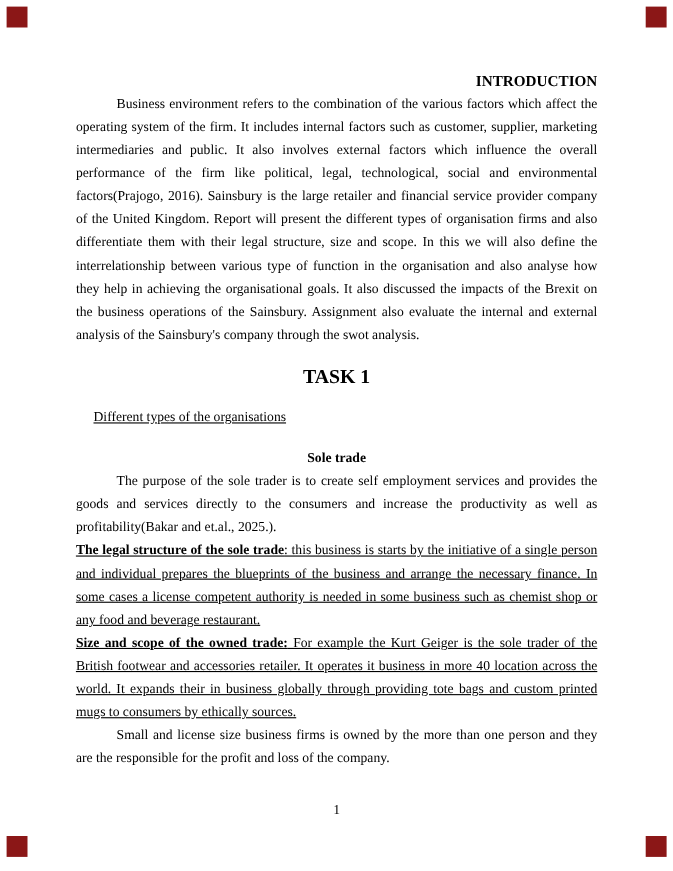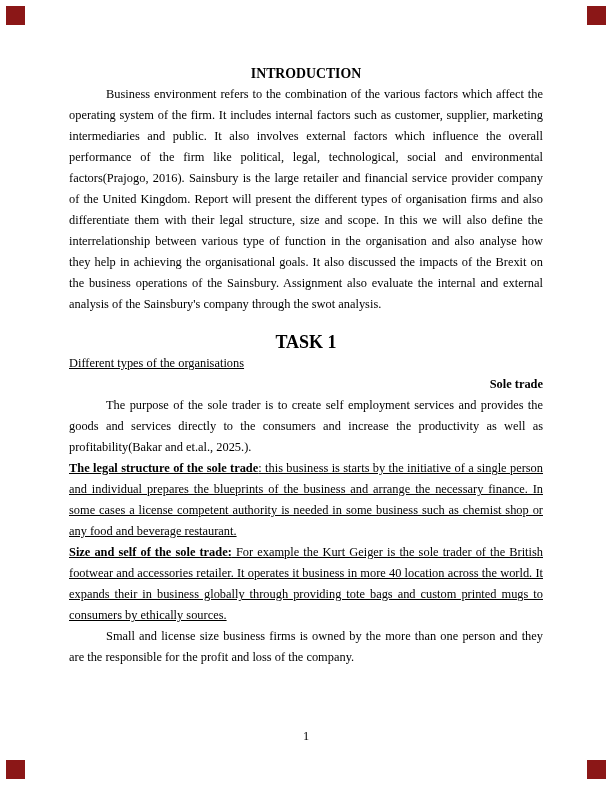--- a/index.html
+++ b/index.html
@@ -29,39 +29,39 @@
     left: 69px;
     right: 69px;
     top: 63px;
     font-size: 12.4px;
     line-height: 21px;
     text-align: justify;
   }
   .h-main {
     font-size: 13.8px;
     font-weight: bold;
-    text-align: center;
+    text-align: right;
     line-height: 21px;
     margin: 0;
   }
   .h-task {
     font-size: 18px;
     font-weight: bold;
     text-align: center;
     line-height: 21px;
     margin: 17px 0 0 0;
   }
   .para { margin: 0; text-indent: 37px; }
   .para.noindent { text-indent: 0; text-decoration: underline; }
   .subheading {
-    margin: 0;
+    margin: 16px;
     text-align: left;
     text-decoration: underline;
   }
-  .bold-line { margin: 0; text-align: right; font-weight: bold; }
+  .bold-line { margin: 0; text-align: center; font-weight: bold; }
   .bold-lead { font-weight: bold; }
   .page-number {
     position: absolute;
     bottom: 49px;
     left: 0;
     right: 0;
     text-align: center;
     font-size: 12.4px;
     line-height: 14px;
   }
@@ -86,21 +86,21 @@
 
     <p class="subheading">Different types of the organisations</p>
 
     <p class="bold-line">Sole trade</p>
 
 
     <p class="para">The purpose of the sole trader is to create self employment services and provides the goods and services directly to the consumers and increase the productivity as well as profitability(Bakar and et.al., 2025.).</p>
 
     <p class="para noindent"><span class="bold-lead">The legal structure of the sole trade</span><span>: this business is starts by the initiative of a single person and individual prepares the blueprints of the business and arrange the necessary finance. In some cases a license competent authority is needed in some business such as chemist shop or any food and beverage restaurant.</span></p>
 
-    <p class="para noindent"><span class="bold-lead">Size and self of the sole trade:</span><span> For example the Kurt Geiger is the sole trader of the British footwear and accessories retailer. It operates it business in more 40 location across the world. It expands their in business globally through providing tote bags and custom printed mugs to consumers by ethically sources.</span></p>
+    <p class="para noindent"><span class="bold-lead">Size and scope of the owned trade:</span><span> For example the Kurt Geiger is the sole trader of the British footwear and accessories retailer. It operates it business in more 40 location across the world. It expands their in business globally through providing tote bags and custom printed mugs to consumers by ethically sources.</span></p>
 
 
     <p class="para">Small and license size business firms is owned by the more than one person and they are the responsible for the profit and loss of the company.</p>
 
   </div>
 
   <div class="page-number">1</div>
 
 </div>
 

